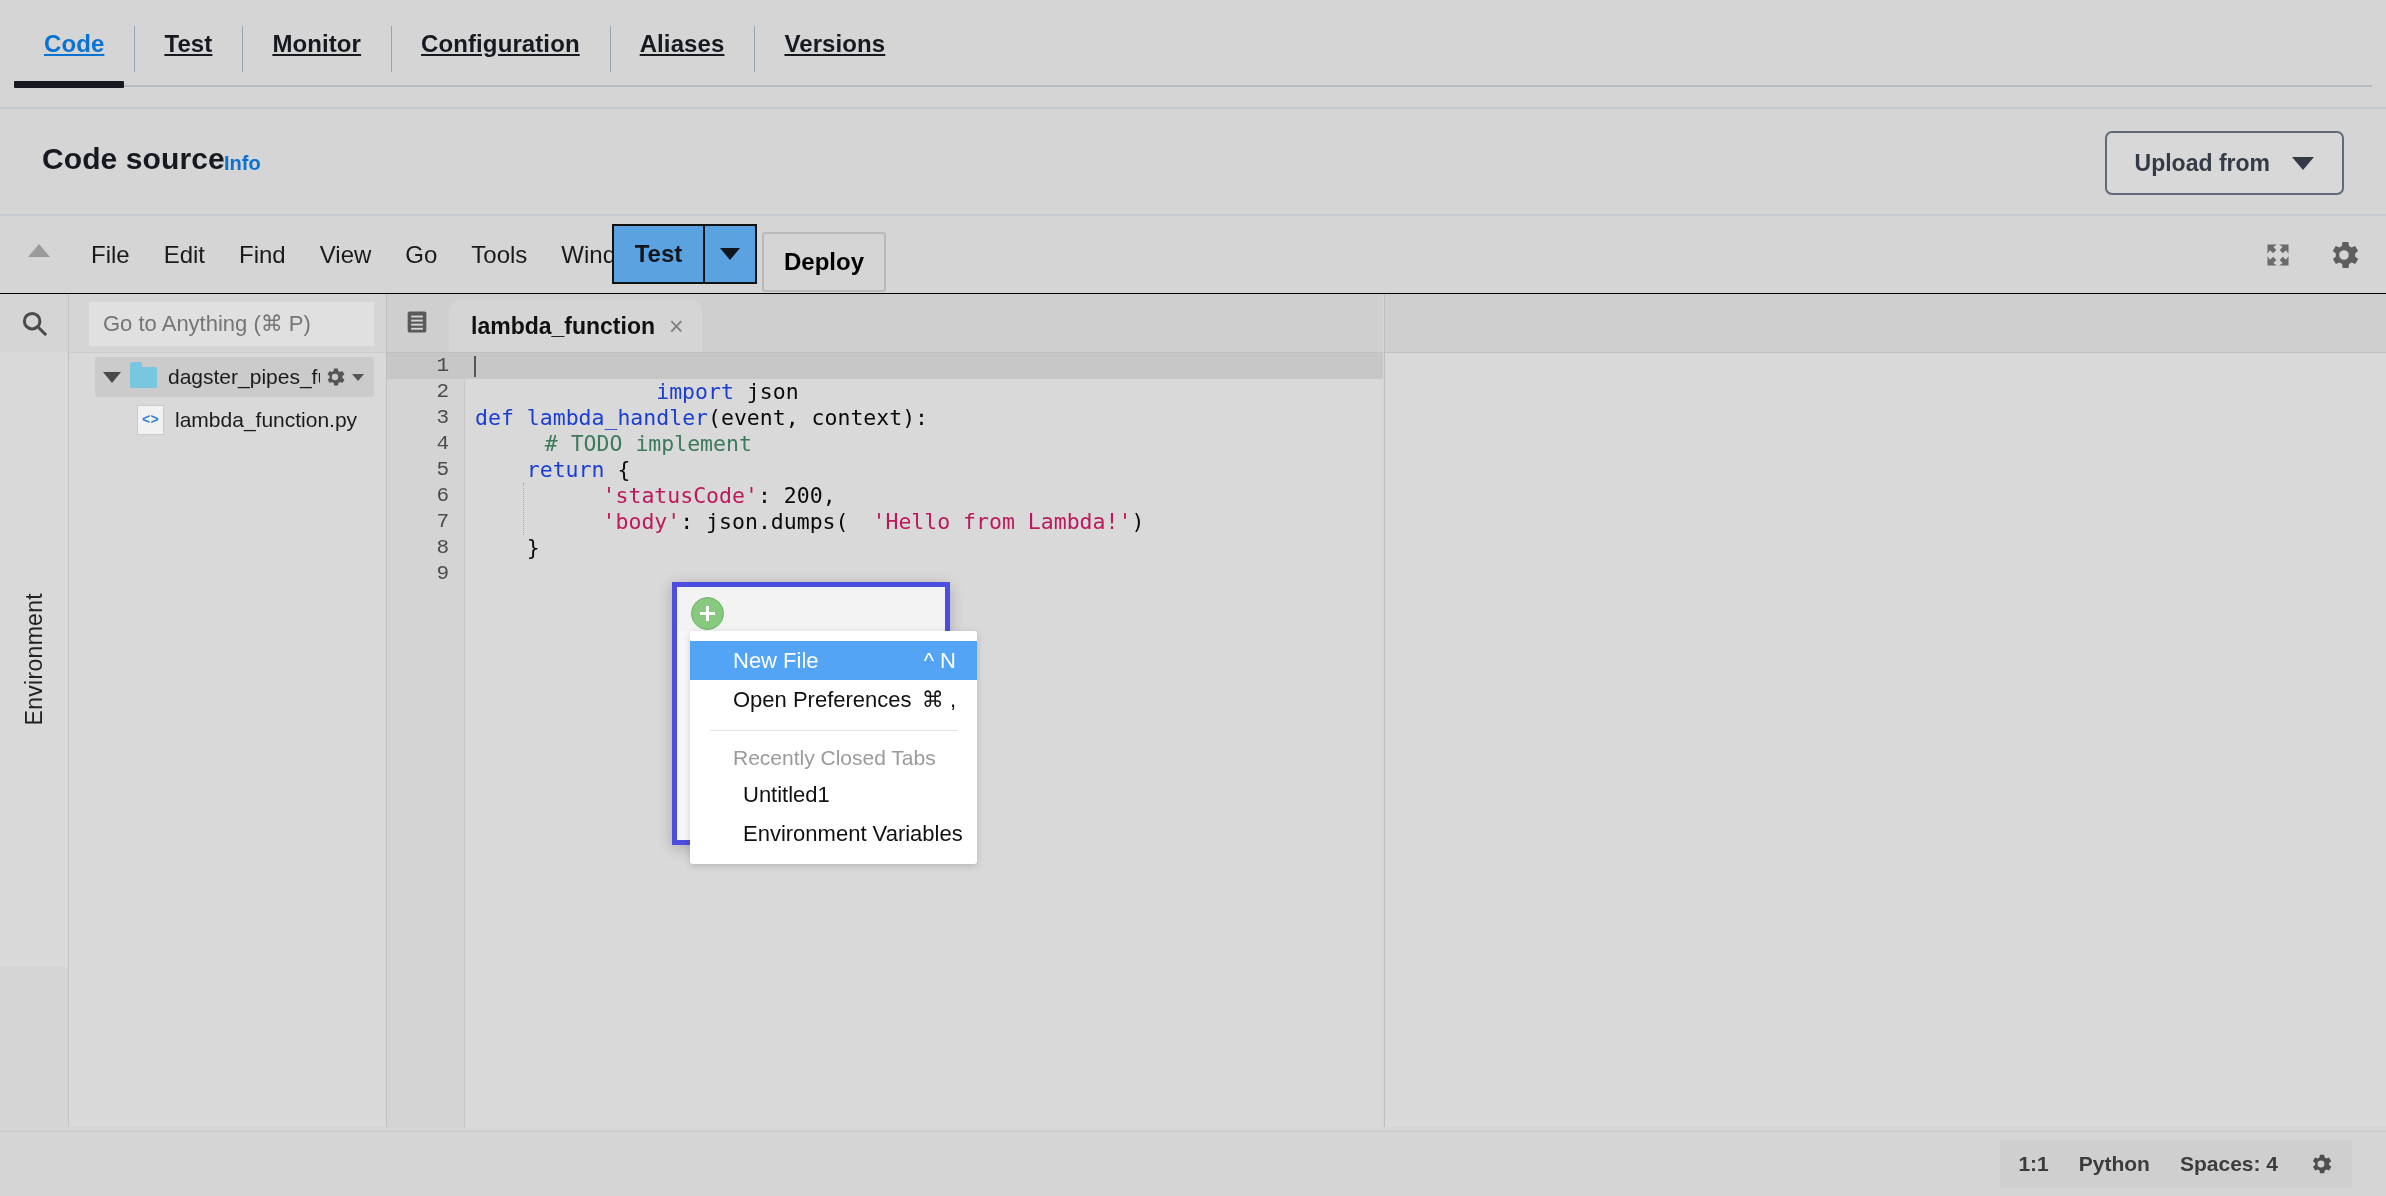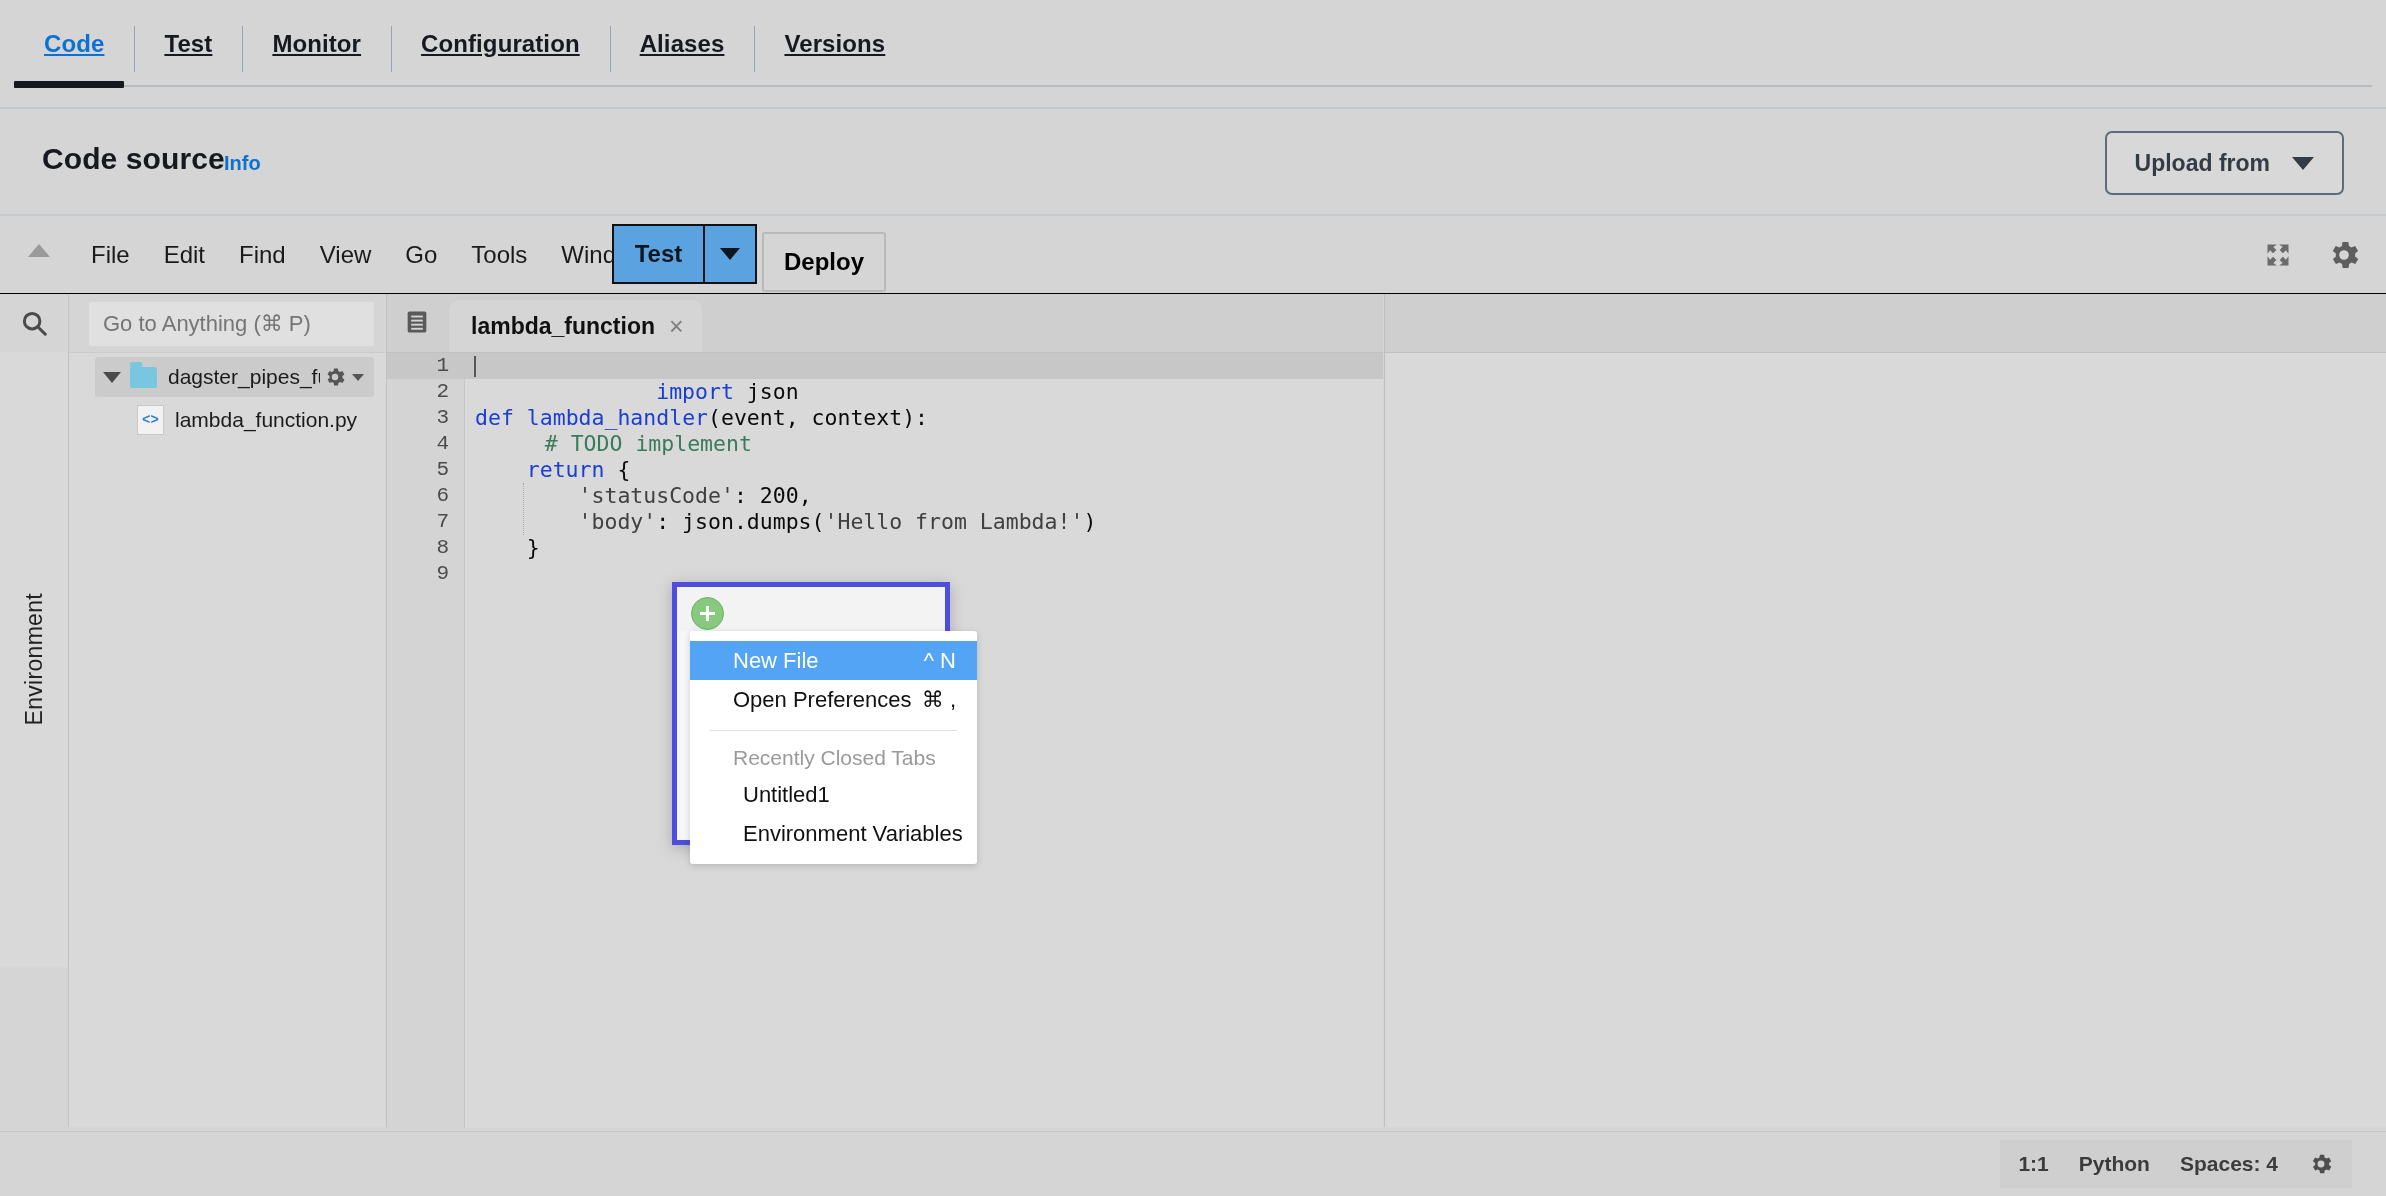--- a/index.html
+++ b/index.html
@@ -421,21 +421,21 @@
     line-height: 26px;
     font-size: 21.5px;
     font-family: "DejaVu Sans Mono", monospace;
     white-space: pre;
     padding-left: 10px;
     color: #0a0a0a;
   }
   .code-line.cur { background: #c7c7c7; }
   .k  { color: #1a3fd0; }
   .cm { color: #3b7a5a; margin-left: 18px; }
-  .st { color: #404040; }
+  .st { color: #be185d; margin-left: 24px; }
   .fn { color: #1a3fd0; }
   .caret-bar {
     position: absolute;
     left: 9px; top: 3px;
     width: 2px; height: 21px;
     background: #555;
   }
   .indent-guide {
     position: absolute;
     left: 58px;

